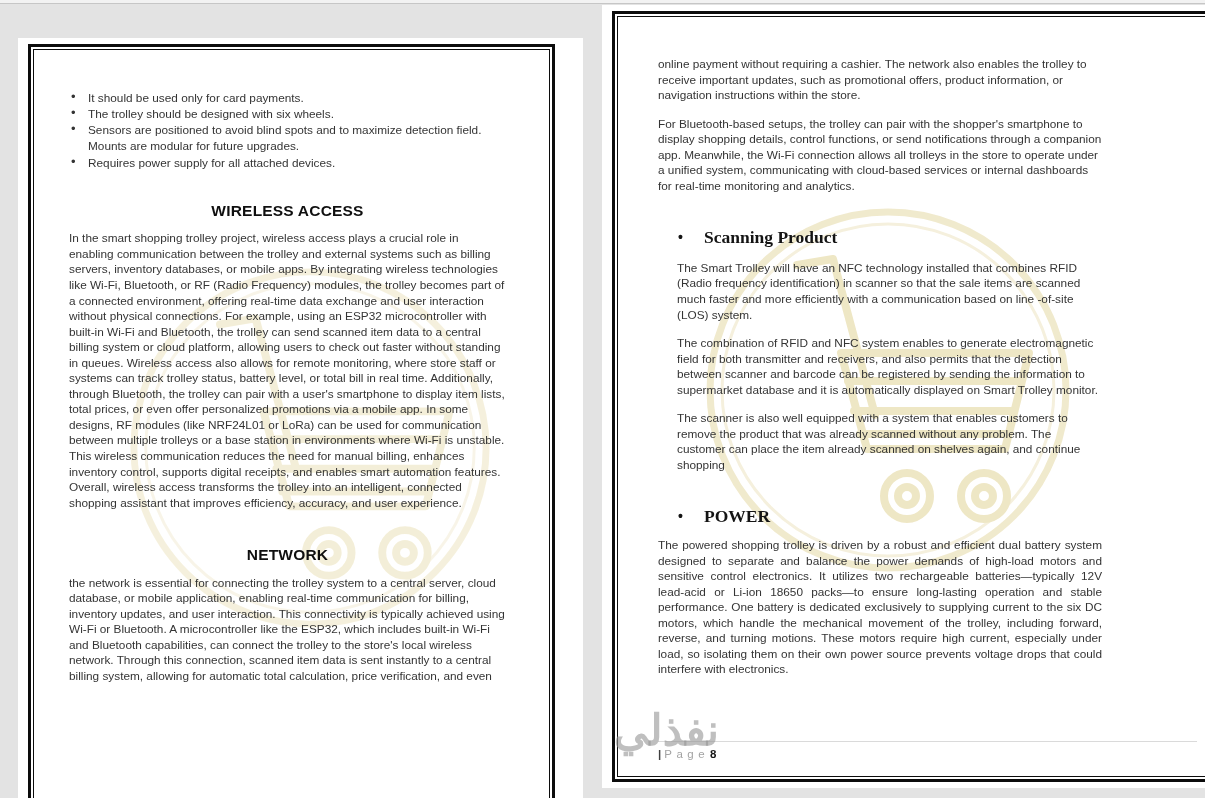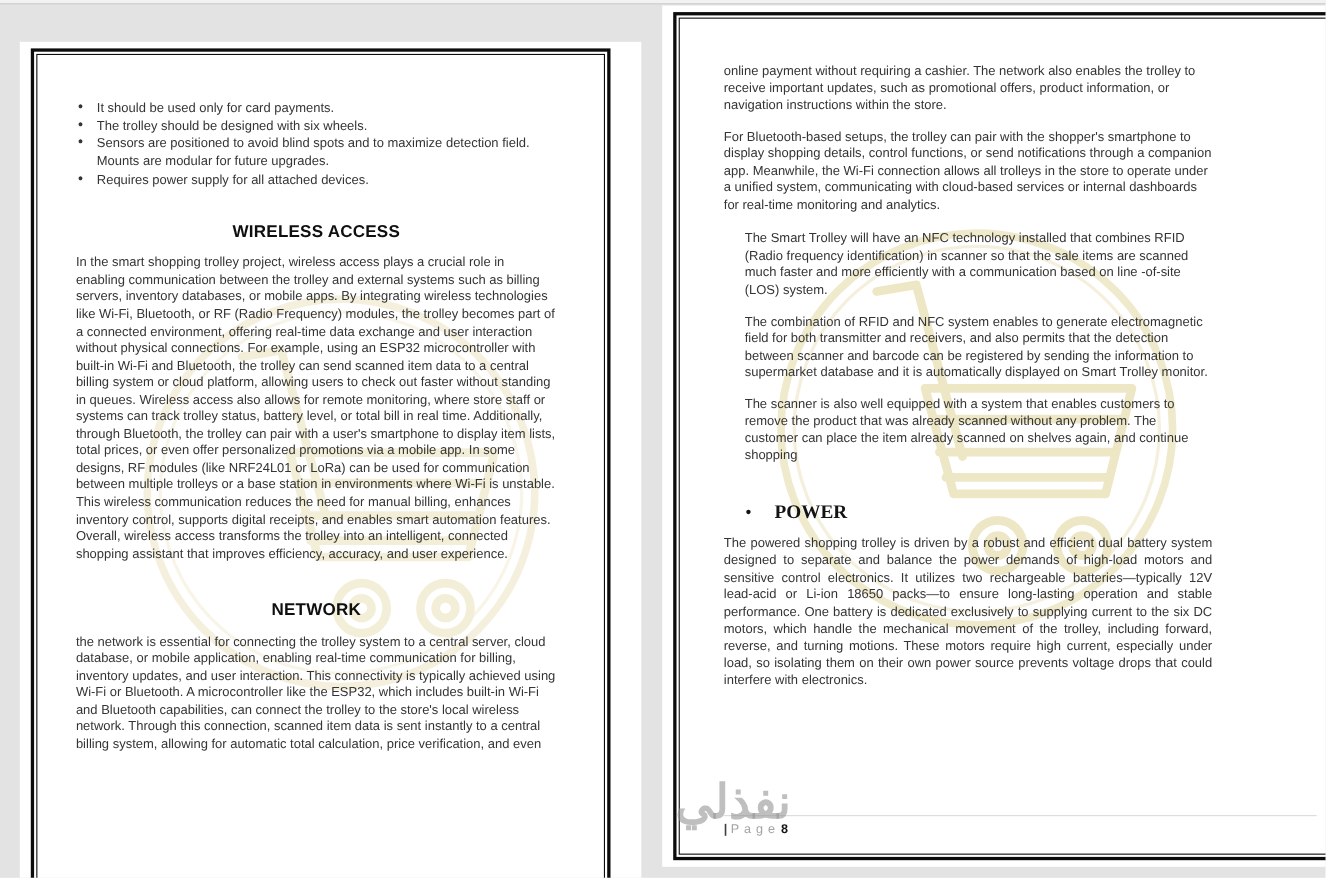--- a/index.html
+++ b/index.html
@@ -101,20 +101,21 @@
         <circle cx="283" cy="293" r="9"></circle>
       </g>
     </g>
   </svg>
   <div class="pborder">
       <div class="pborder-inner"></div>
     </div>
   <div class="content content-right">
     <p class="para p-first">online payment without requiring a cashier. The network also enables the trolley to receive important updates, such as promotional offers, product information, or navigation instructions within the store.</p>
     <p class="para p-gap">For Bluetooth-based setups, the trolley can pair with the shopper's smartphone to display shopping details, control functions, or send notifications through a companion app. Meanwhile, the Wi-Fi connection allows all trolleys in the store to operate under a unified system, communicating with cloud-based services or internal dashboards for real-time monitoring and analytics.</p>
+    <h3 class="serif-heading"><span class="sh-bullet">•</span><span>Scanning Product</span></h3>
     <p class="para indent" style="margin-top:15px">The Smart Trolley will have an NFC technology installed that combines RFID (Radio frequency identification) in scanner so that the sale items are scanned much faster and more efficiently with a communication based on line -of-site (LOS) system.</p>
     <p class="para indent p-gap">The combination of RFID and NFC system enables to generate electromagnetic field for both transmitter and receivers, and also permits that the detection between scanner and barcode can be registered by sending the information to supermarket database and it is automatically displayed on Smart Trolley monitor.</p>
     <p class="para indent p-gap">The scanner is also well equipped with a system that enables customers to remove the product that was already scanned without any problem. The customer can place the item already scanned on shelves again, and continue shopping</p>
     <h3 class="serif-heading"><span class="sh-bullet">•</span><span>POWER</span></h3>
     <p class="para just">The powered shopping trolley is driven by a robust and efficient dual battery system designed to separate and balance the power demands of high-load motors and sensitive control electronics. It utilizes two rechargeable batteries—typically 12V lead-acid or Li-ion 18650 packs—to ensure long-lasting operation and stable performance. One battery is dedicated exclusively to supplying current to the six DC motors, which handle the mechanical movement of the trolley, including forward, reverse, and turning motions. These motors require high current, especially under load, so isolating them on their own power source prevents voltage drops that could interfere with electronics.</p>
   </div>
   <div class="footer">
     <span class="f-pipe">|</span><span class="f-label">Page</span><span class="f-num">8</span>
   </div>
 </div>

